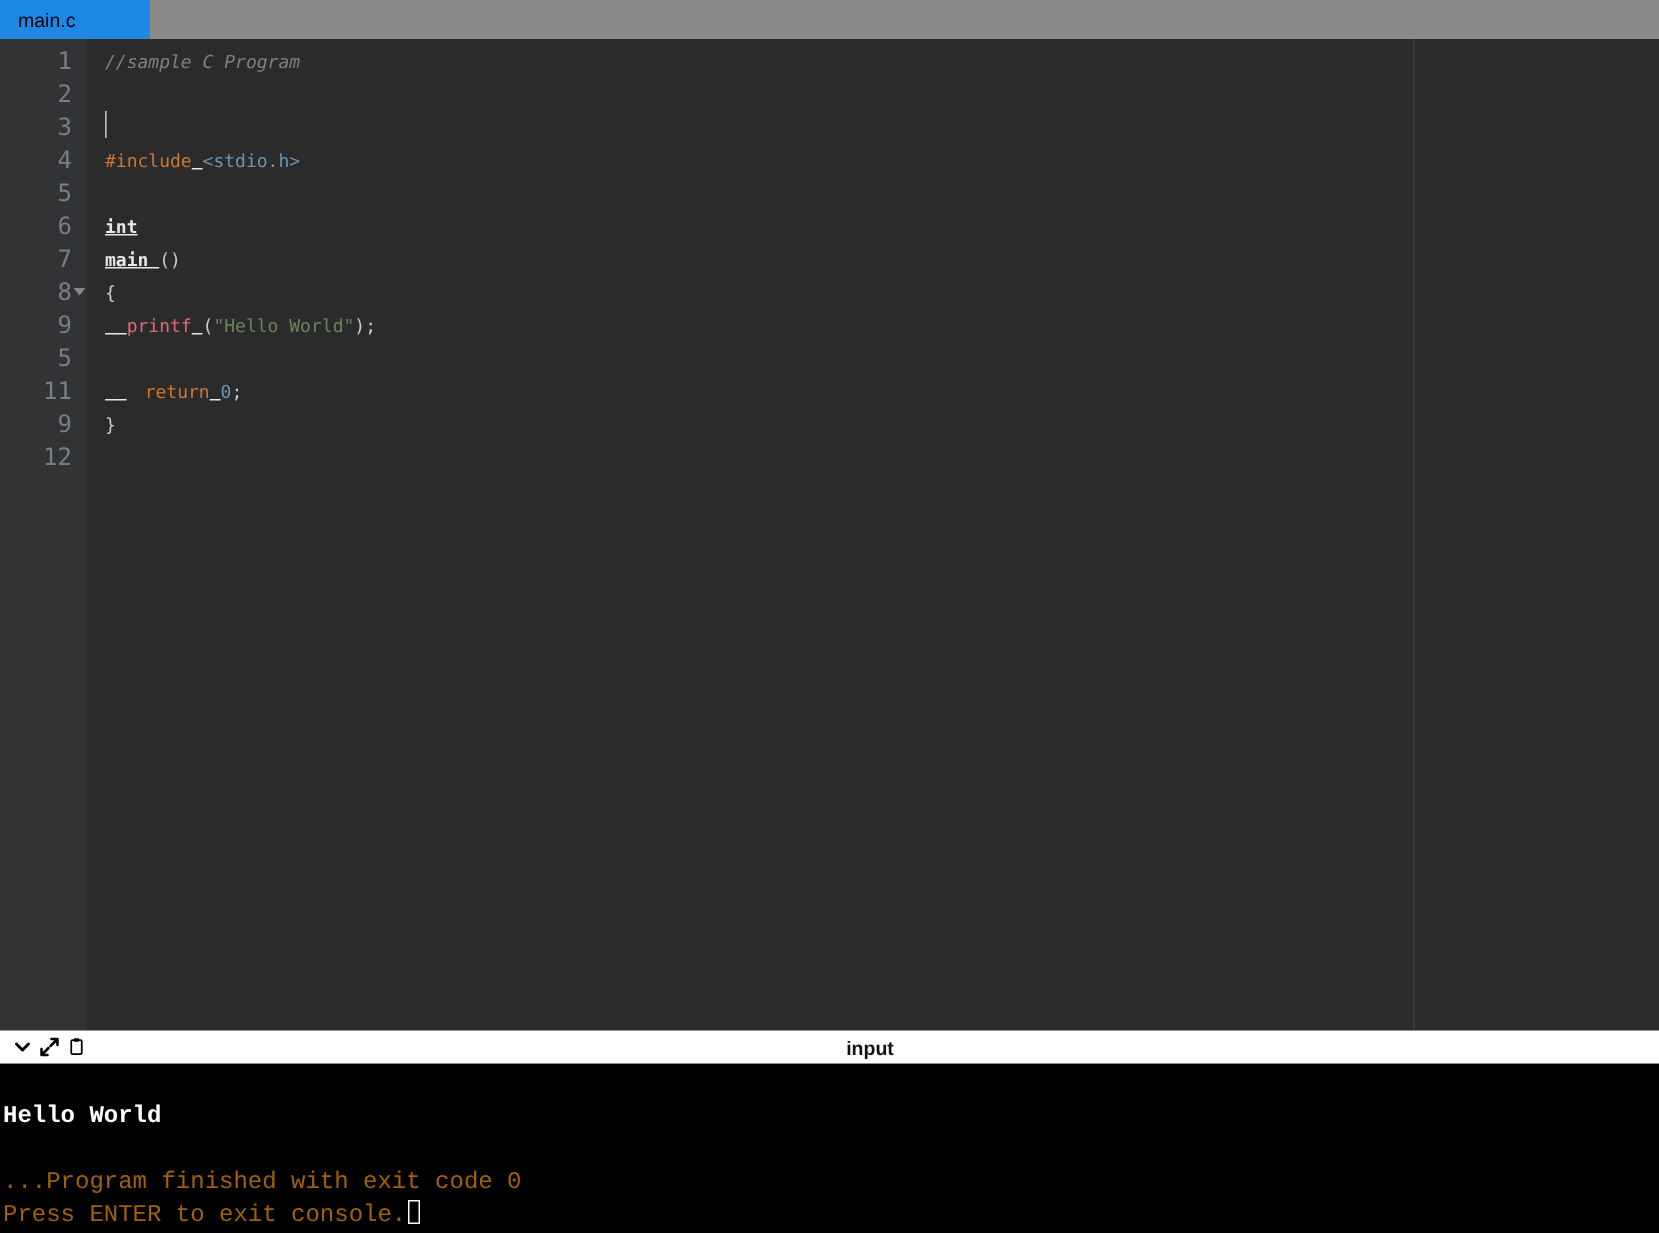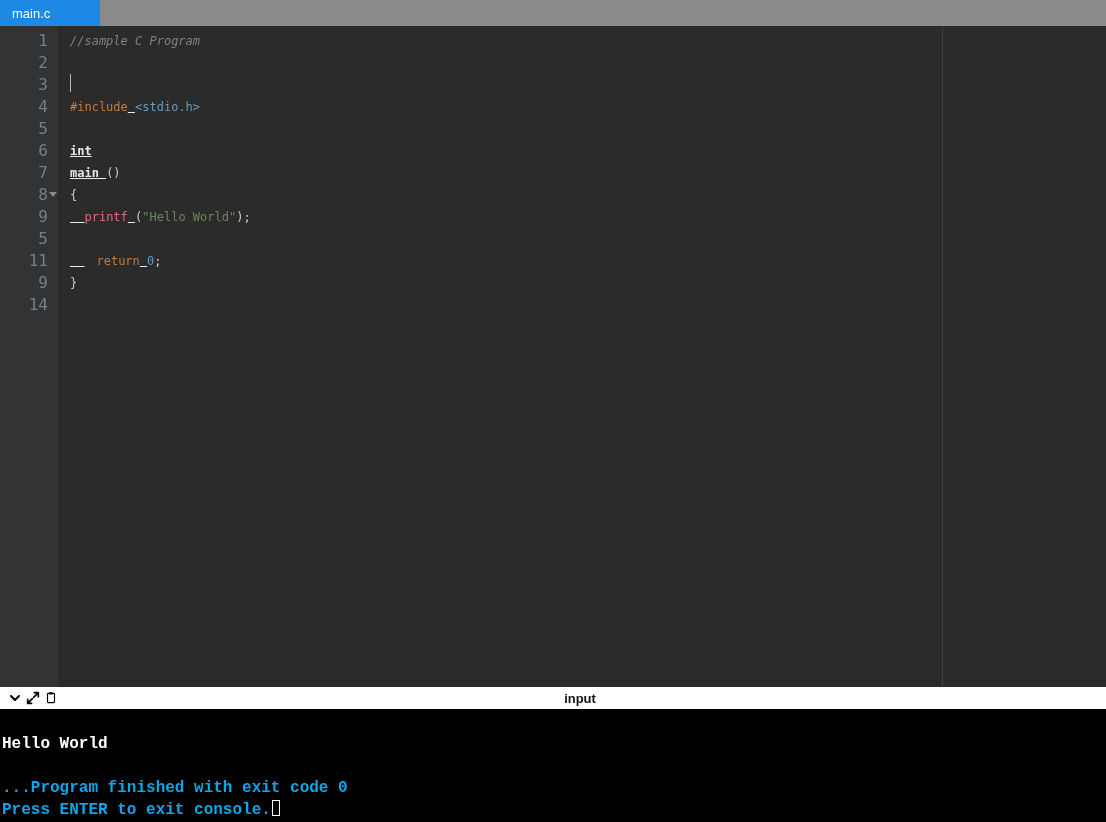--- a/index.html
+++ b/index.html
@@ -8,21 +8,21 @@
 
   
   .tabbar {
     height: 26px;
     background: #8a8a8a;
     display: flex;
     align-items: stretch;
   }
   .tab {
     background: #1e88e5;
-    color: #ffffff;
+    color: #000000;
     font-family: Arial, sans-serif;
     font-size: 13px;
     padding: 0 24px 0 12px;
     display: flex;
     align-items: center;
     min-width: 100px;
     cursor: pointer;
   }
 
   
@@ -124,21 +124,21 @@
   .console {
     height: 113px;
     background: #000000;
     font-family: "Consolas","Courier New",monospace;
     font-size: 16px;
     line-height: 22px;
     padding: 2px 2px;
     white-space: pre;
   }
   .c-out  { color: #ffffff; font-weight: bold; }
-  .c-info { color: #0ea5e9; font-weight: bold; }
+  .c-info { color: #a16207; font-weight: normal; }
   .c-cursor {
     display: inline-block;
     width: 8px; height: 16px;
     border: 1px solid #ffffff;
     vertical-align: -2px;
     margin-left: 1px;
   }
 </style>
 </head>
 <body>
@@ -157,21 +157,21 @@
       <div class="ln">3</div>
       <div class="ln">4</div>
       <div class="ln">5</div>
       <div class="ln">6</div>
       <div class="ln">7</div>
       <div class="ln fold">8</div>
       <div class="ln">9</div>
       <div class="ln">5</div>
       <div class="ln">11</div>
       <div class="ln">9</div>
-      <div class="ln">14</div>
+      <div class="ln">12</div>
     </div>
   <div class="code" id="code"><div class="row"><span class="tok-comment">//sample C Program</span></div><div class="row">&nbsp;</div><div class="row current"><span class="cursor"></span></div><div class="row"><span class="tok-preproc">#include</span><span class="tok-plain"> </span><span class="tok-angle">&lt;stdio.h&gt;</span></div><div class="row">&nbsp;</div><div class="row"><span class="tok-plain">int</span></div><div class="row"><span class="tok-plain">main </span><span class="tok-punct">()</span></div><div class="row"><span class="tok-punct">{</span></div><div class="row"><span class="tok-plain">  </span><span class="tok-func">printf</span><span class="tok-plain"> </span><span class="tok-punct">(</span><span class="tok-string">"Hello World"</span><span class="tok-punct">);</span></div><div class="row">&nbsp;</div><div class="row"><span class="tok-plain">  </span><span class="tok-keyword">return</span><span class="tok-plain"> </span><span class="tok-number">0</span><span class="tok-punct">;</span></div><div class="row"><span class="tok-punct">}</span></div><div class="row">&nbsp;</div></div>
 </div>
 
 <div class="panelbar">
   <span class="icon chev">
     <svg viewBox="0 0 24 24">
         <path d="M6 9l6 6 6-6" fill="none" stroke="#000" stroke-width="3" stroke-linecap="round" stroke-linejoin="round"></path>
       </svg>
   </span>

